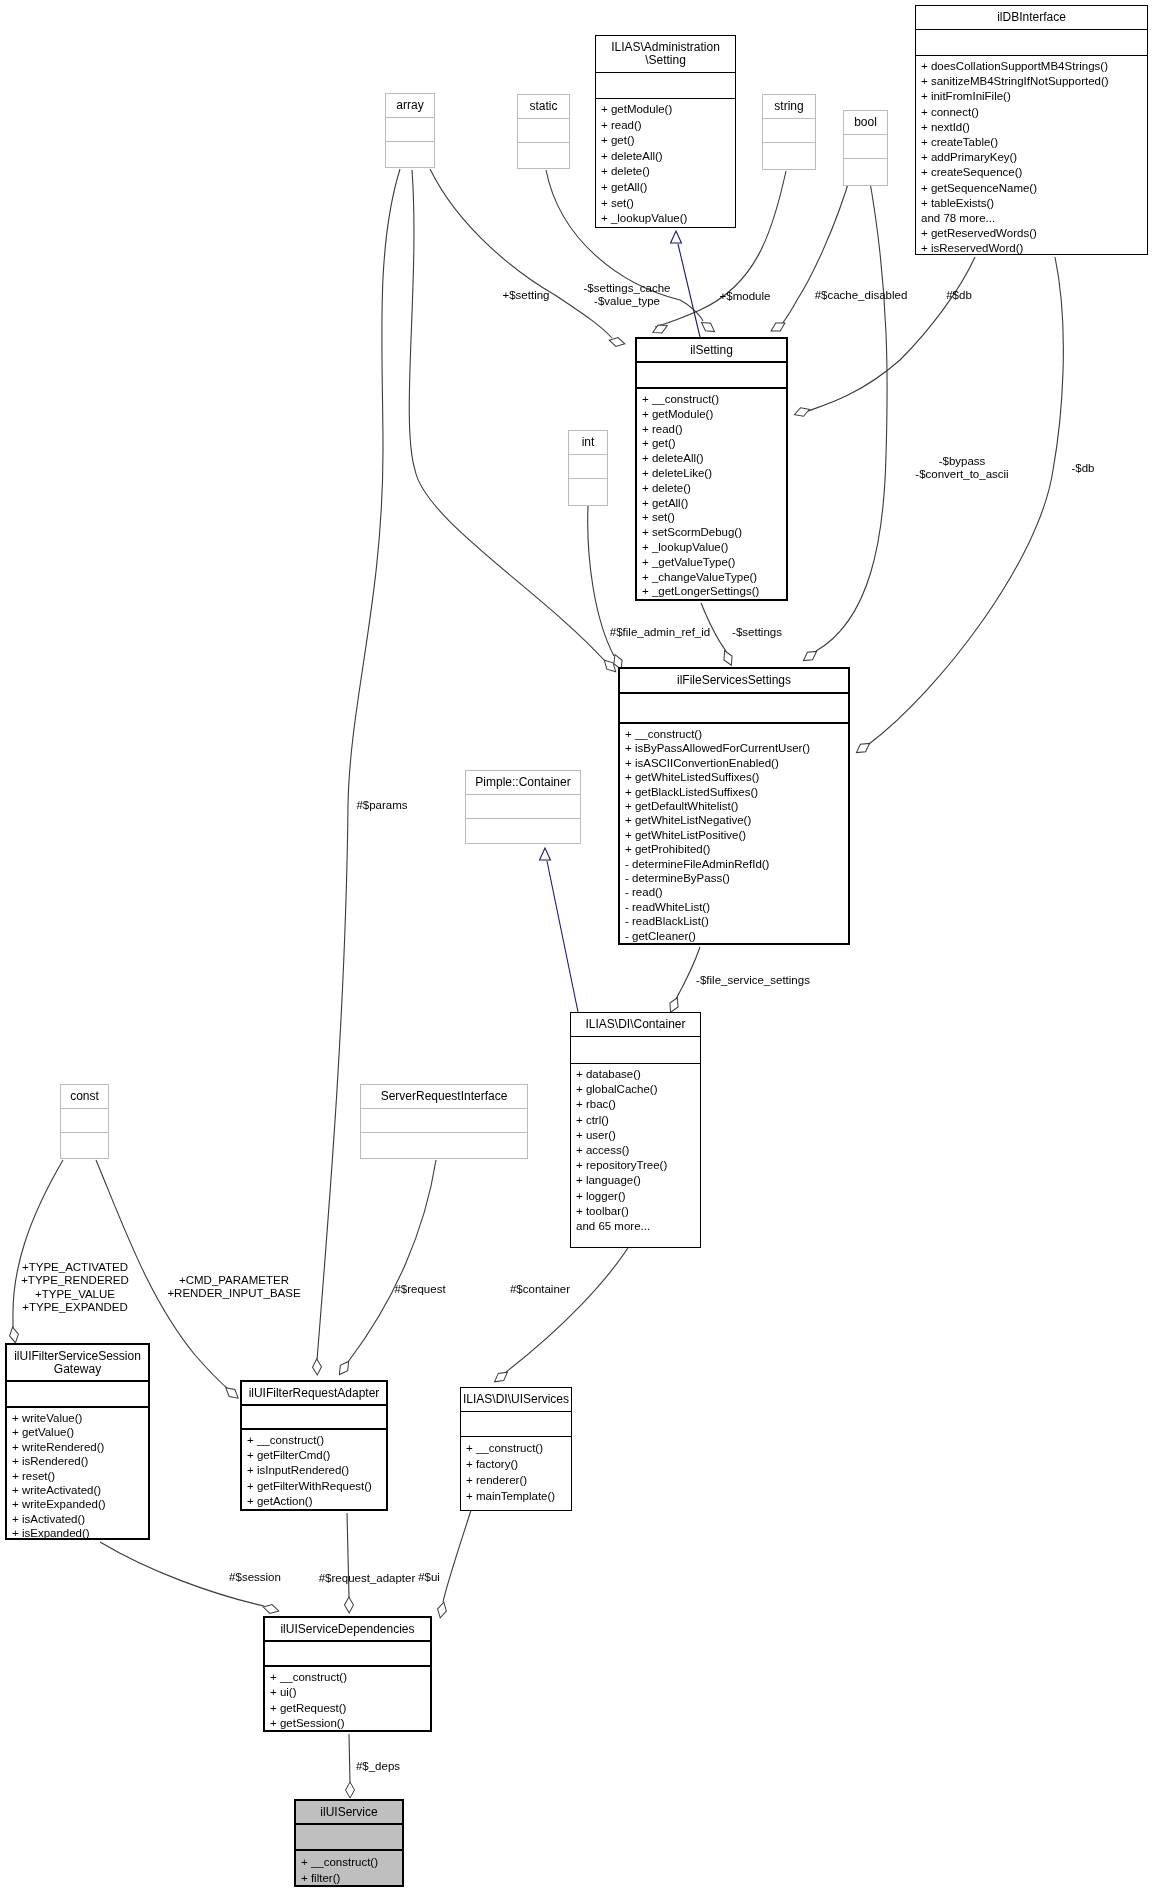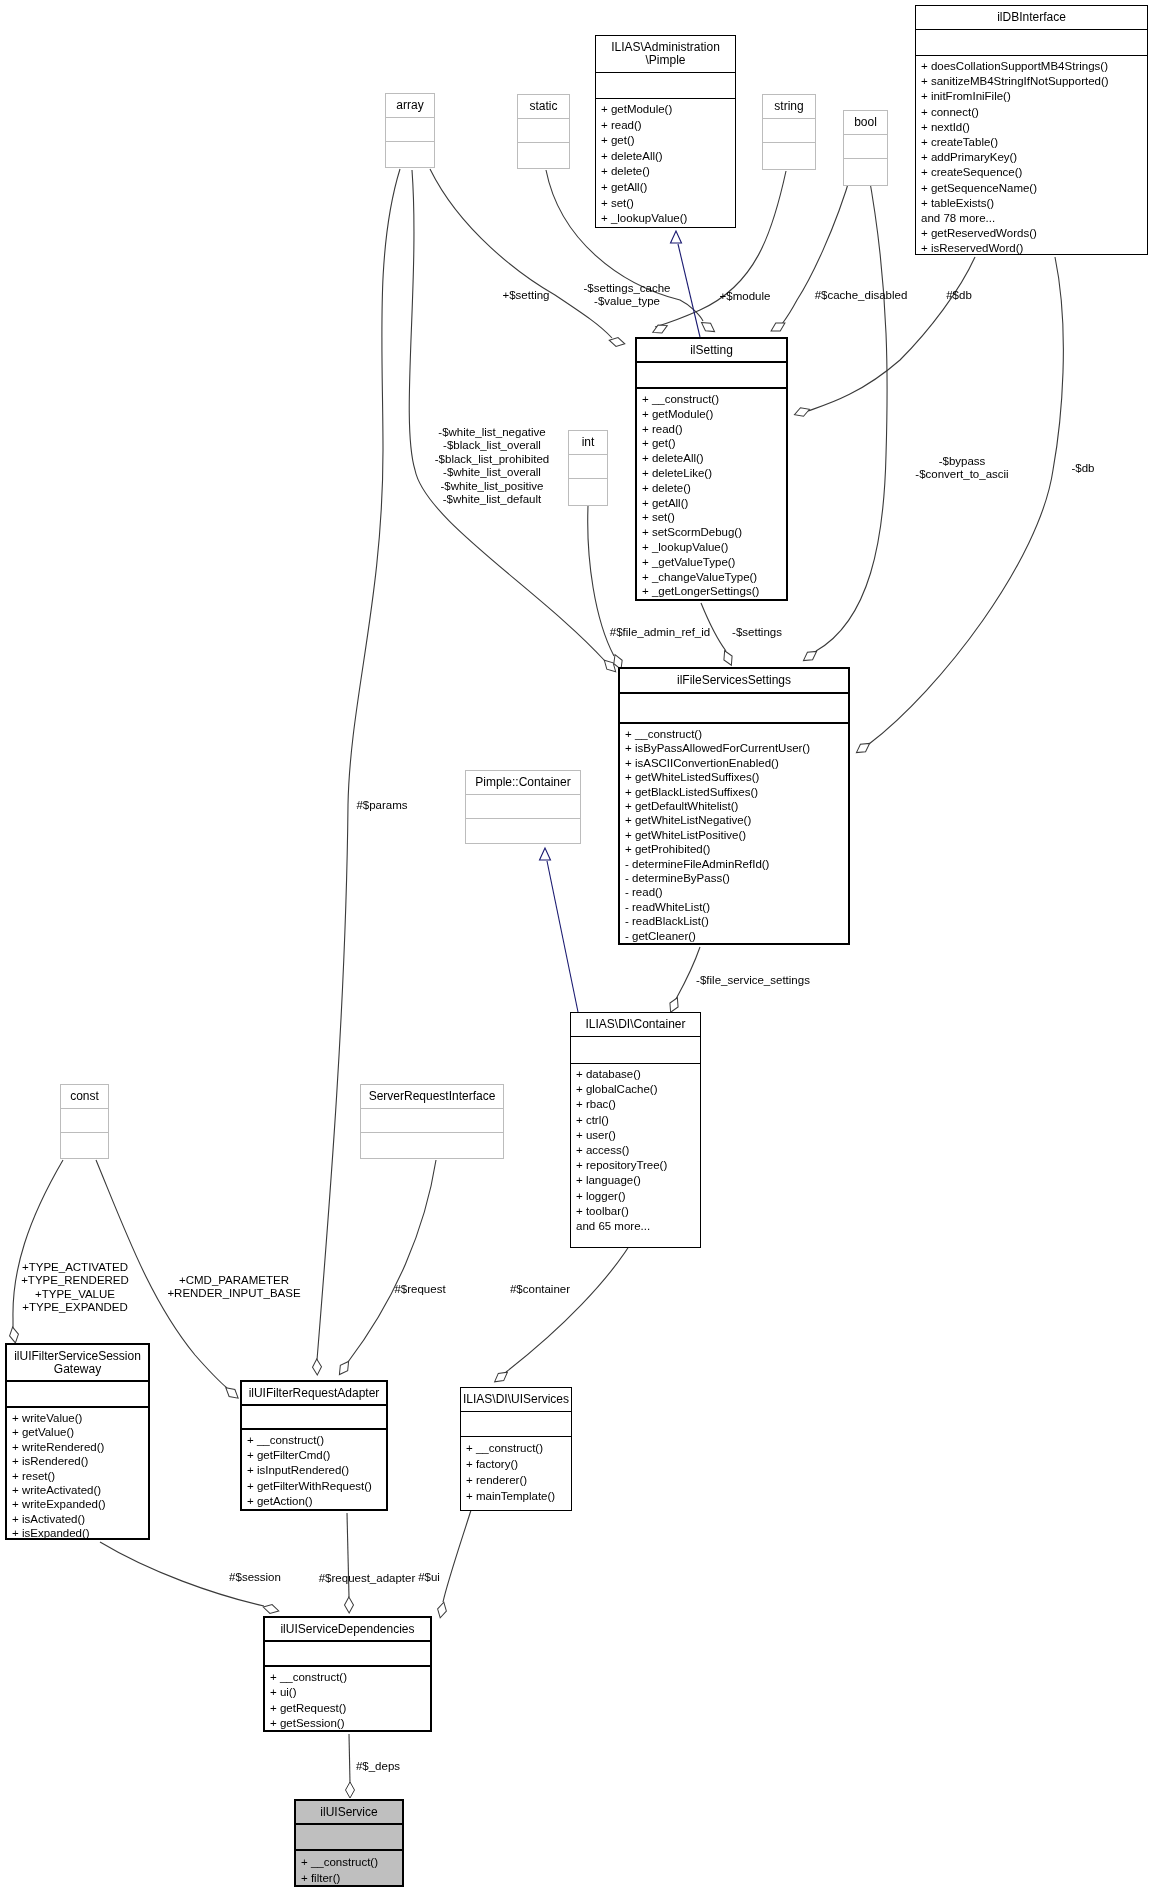--- a/index.html
+++ b/index.html
@@ -88,21 +88,21 @@
 </svg>
 
 <div class="node cls" style="left:915px;top:5px;width:233px;height:250px">
   <div class="t" style="height:24px">ilDBInterface</div>
   <div class="a" style="height:26px"></div>
   <div class="m" style="line-height:15.2px"><div class="mi">+ doesCollationSupportMB4Strings()</div><div class="mi">+ sanitizeMB4StringIfNotSupported()</div><div class="mi">+ initFromIniFile()</div><div class="mi">+ connect()</div><div class="mi">+ nextId()</div><div class="mi">+ createTable()</div><div class="mi">+ addPrimaryKey()</div><div class="mi">+ createSequence()</div><div class="mi">+ getSequenceName()</div><div class="mi">+ tableExists()</div><div class="mi">and 78 more...</div><div class="mi">+ getReservedWords()</div><div class="mi">+ isReservedWord()</div></div>
 </div>
 
 <div class="node cls" style="left:595px;top:35px;width:141px;height:193px">
   <div class="t" style="height:37px">ILIAS\Administration
-\Pimple</div>
+\Setting</div>
   <div class="a" style="height:26px"></div>
   <div class="m" style="line-height:15.6px"><div class="mi">+ getModule()</div><div class="mi">+ read()</div><div class="mi">+ get()</div><div class="mi">+ deleteAll()</div><div class="mi">+ delete()</div><div class="mi">+ getAll()</div><div class="mi">+ set()</div><div class="mi">+ _lookupValue()</div></div>
 </div>
 
 <div class="node prim" style="left:385px;top:93px;width:50px;height:75px">
   <div class="t" style="height:24px">array</div>
   <div class="a"></div>
   <div class="a2"></div>
 </div>
 
@@ -153,21 +153,21 @@
   <div class="a" style="height:27px"></div>
   <div class="m" style="line-height:15.2px"><div class="mi">+ database()</div><div class="mi">+ globalCache()</div><div class="mi">+ rbac()</div><div class="mi">+ ctrl()</div><div class="mi">+ user()</div><div class="mi">+ access()</div><div class="mi">+ repositoryTree()</div><div class="mi">+ language()</div><div class="mi">+ logger()</div><div class="mi">+ toolbar()</div><div class="mi">and 65 more...</div></div>
 </div>
 
 <div class="node prim" style="left:60px;top:1084px;width:49px;height:75px">
   <div class="t" style="height:24px">const</div>
   <div class="a"></div>
   <div class="a2"></div>
 </div>
 
-<div class="node prim" style="left:360px;top:1084px;width:144px;height:75px">
+<div class="node prim" style="left:360px;top:1084px;width:168px;height:75px">
   <div class="t" style="height:24px">ServerRequestInterface</div>
   <div class="a"></div>
   <div class="a2"></div>
 </div>
 
 <div class="node cls thick" style="left:5px;top:1343px;width:145px;height:197px">
   <div class="t" style="height:37px">ilUIFilterServiceSession
 Gateway</div>
   <div class="a" style="height:26px"></div>
   <div class="m" style="line-height:14.4px"><div class="mi">+ writeValue()</div><div class="mi">+ getValue()</div><div class="mi">+ writeRendered()</div><div class="mi">+ isRendered()</div><div class="mi">+ reset()</div><div class="mi">+ writeActivated()</div><div class="mi">+ writeExpanded()</div><div class="mi">+ isActivated()</div><div class="mi">+ isExpanded()</div></div>
@@ -196,26 +196,20 @@
   <div class="a" style="height:26px"></div>
   <div class="m" style="line-height:16px"><div class="mi">+ __construct()</div><div class="mi">+ filter()</div></div>
 </div>
 
 <div class="elabel" style="left:526px;top:289px">+$setting</div>
 <div class="elabel" style="left:627px;top:282px">-$settings_cache
 -$value_type</div>
 <div class="elabel" style="left:745px;top:290px">+$module</div>
 <div class="elabel" style="left:861px;top:289px">#$cache_disabled</div>
 <div class="elabel" style="left:959px;top:289px">#$db</div>
-<div class="elabel" style="left:492px;top:426px">-$white_list_negative
--$black_list_overall
--$black_list_prohibited
--$white_list_overall
--$white_list_positive
--$white_list_default</div>
 <div class="elabel" style="left:962px;top:455px">-$bypass
 -$convert_to_ascii</div>
 <div class="elabel" style="left:1083px;top:462px">-$db</div>
 <div class="elabel" style="left:660px;top:626px">#$file_admin_ref_id</div>
 <div class="elabel" style="left:757px;top:626px">-$settings</div>
 <div class="elabel" style="left:382px;top:799px">#$params</div>
 <div class="elabel" style="left:753px;top:974px">-$file_service_settings</div>
 <div class="elabel" style="left:75px;top:1261px">+TYPE_ACTIVATED
 +TYPE_RENDERED
 +TYPE_VALUE

